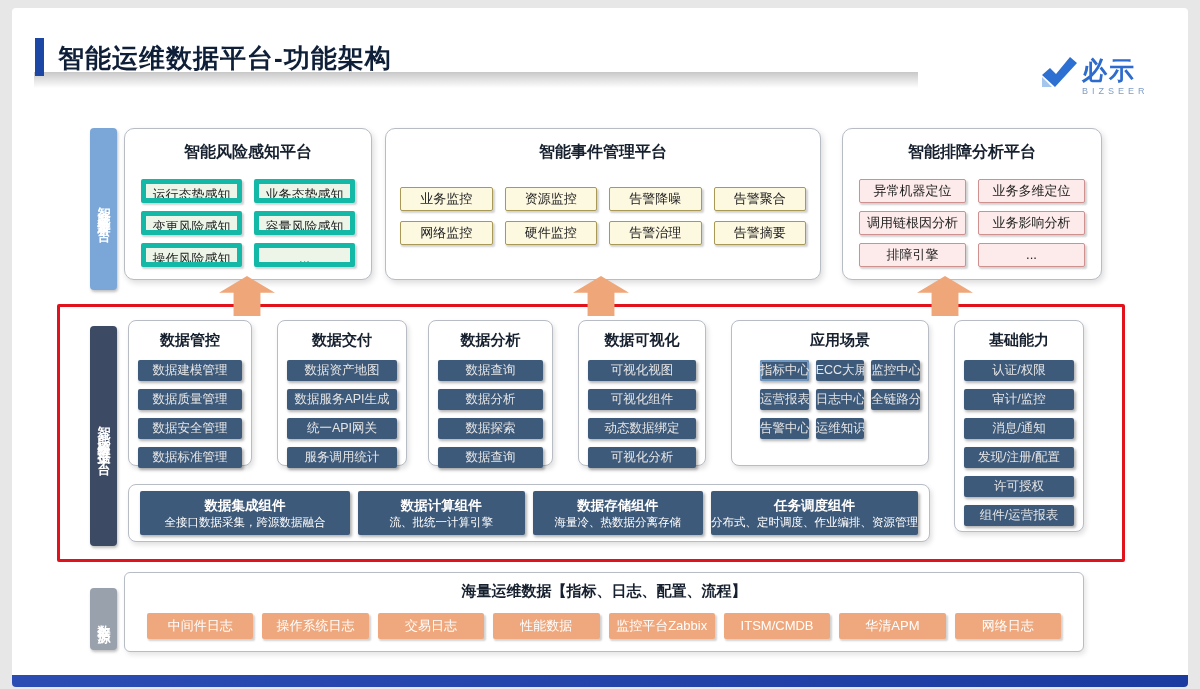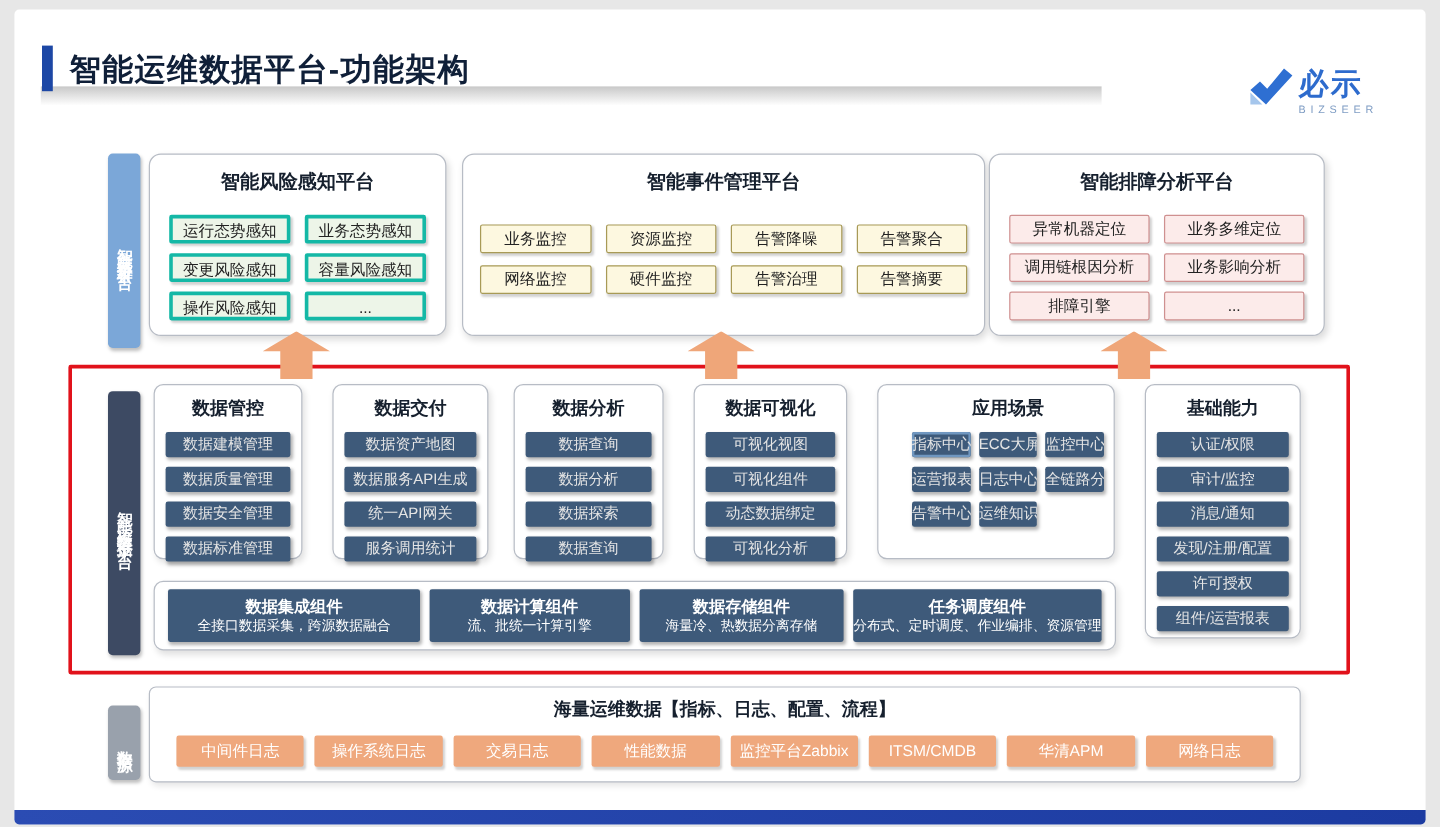--- a/index.html
+++ b/index.html
@@ -24,27 +24,27 @@
     letter-spacing:3px; border-radius:4px; box-shadow:1px 2px 3px rgba(0,0,0,0.25); }
   #vl-analysis { left:78px; top:120px; height:162px; background:#7ba7d8; }
   #vl-data { left:78px; top:318px; height:220px; background:#3d4a63; letter-spacing:5px; }
   #vl-source { left:78px; top:580px; height:62px; background:#99a1ac; }
 
   
   .panel { background:#fff; border:1px solid #b7bcc5; border-radius:10px;
     box-shadow:2px 3px 6px rgba(0,0,0,0.14); position:absolute; }
   #grp-risk { left:112px; top:120px; width:248px; height:152px; }
   #grp-event { left:373px; top:120px; width:436px; height:152px; }
-  #grp-ts { left:812px; top:120px; width:280px; height:152px; }
+  #grp-ts { left:830px; top:120px; width:260px; height:152px; }
   .gtitle { text-align:center; font-weight:bold; font-size:16px; color:#16202e; padding-top:13px; }
   .items2 { display:grid; grid-template-columns:1fr 1fr; gap:8px 12px; padding:0 16px; margin-top:16px; }
   .items4 { display:grid; grid-template-columns:repeat(4,1fr); gap:10px 12px; padding:0 14px; margin-top:24px; }
   .tag { height:24px; line-height:22px; font-size:13px; text-align:center; border-radius:2px;
     box-shadow:1.5px 2px 2px rgba(0,0,0,0.18); color:#222; white-space:nowrap; overflow:hidden; }
-  .tag.green { background:#edf5e8; border:3px solid #14b8a6; }
+  .tag.green { background:#edf5e8; border:5px solid #14b8a6; }
   .tag.yellow { background:#fdf8e0; border:1px solid #a89a56; }
   .tag.pink { background:#fcebea; border:1px solid #cf9090; }
 
   
   .arrow { width:56px; height:40px; background:#efa679; z-index:6;
     clip-path:polygon(50% 0, 100% 42%, 74% 42%, 74% 100%, 26% 100%, 26% 42%, 0 42%); }
   #arrow-1 { left:207px; top:268px; }
   #arrow-2 { left:561px; top:268px; }
   #arrow-3 { left:905px; top:268px; }
 

